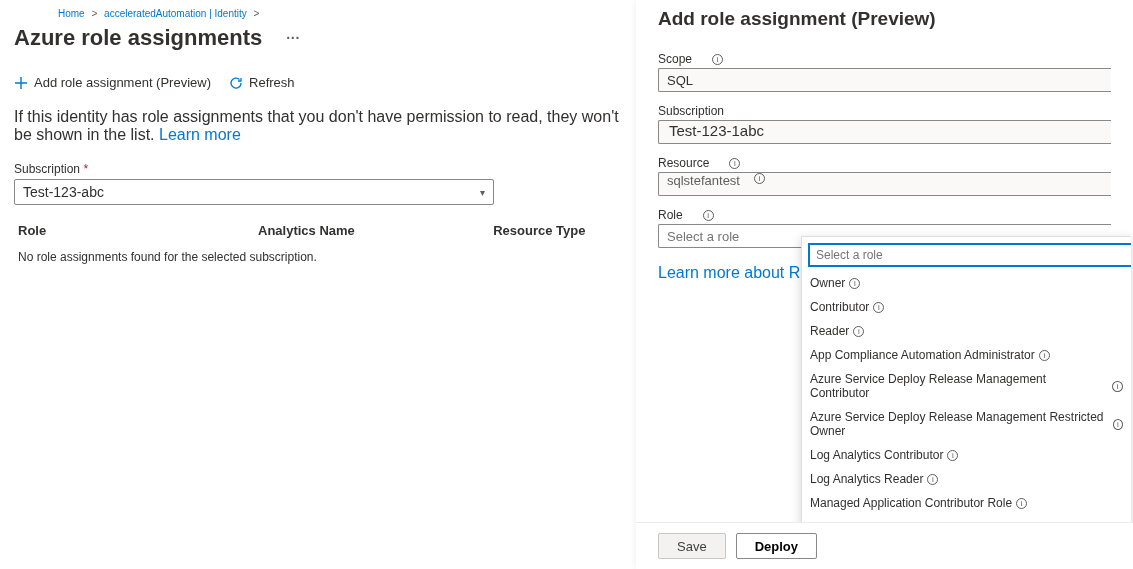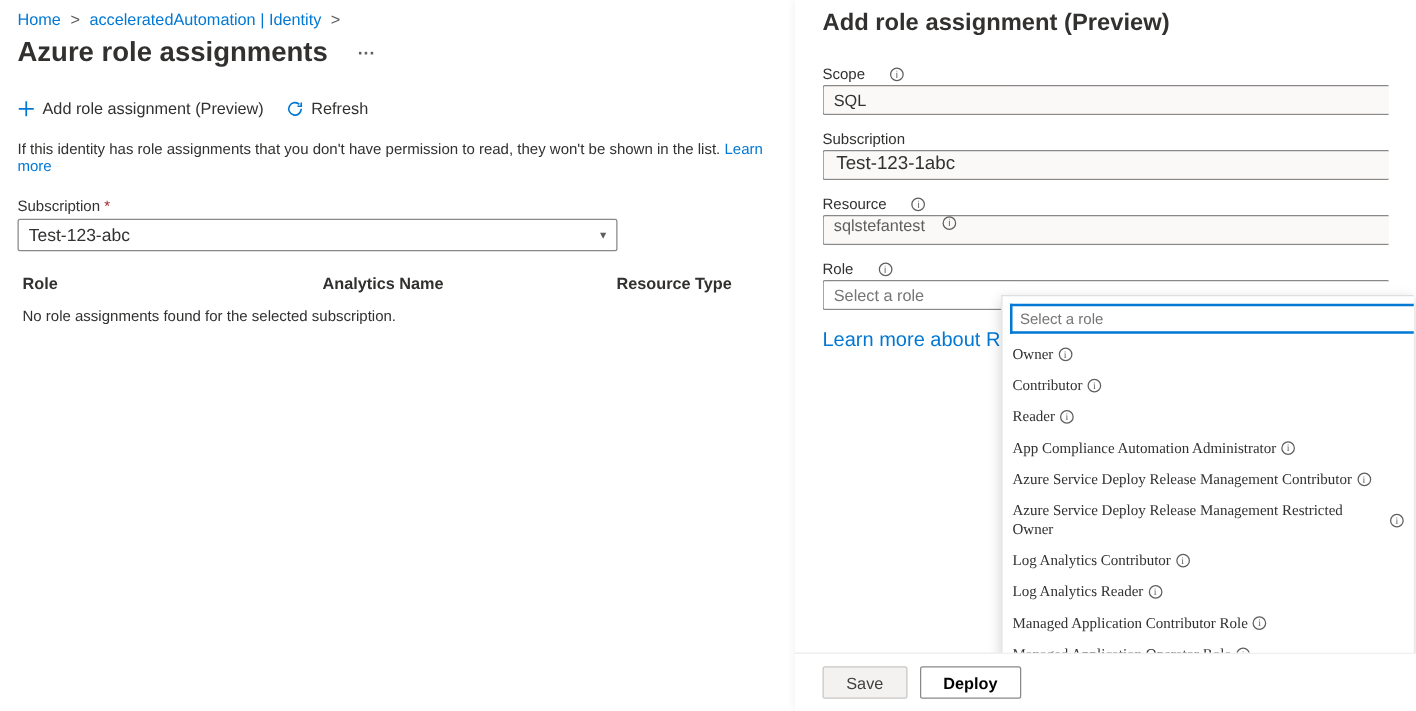--- a/index.html
+++ b/index.html
@@ -11,40 +11,40 @@
     width: 1133px;
     height: 569px;
     overflow: hidden;
     display: flex;
   }
   .left-pane {
     width: 636px;
     padding: 8px 14px;
     flex: 0 0 636px;
   }
-  .breadcrumb { font-size: 13px; margin-bottom: 6px; }
+  .breadcrumb { font-size: 10px; margin-bottom: 6px; margin-left: 44px; }
   .breadcrumb a { color: #0078d4; text-decoration: none; cursor: pointer; }
   .breadcrumb .sep { color: #605e5c; margin: 0 4px; }
   .page-title {
     font-size: 22px;
     font-weight: 600;
     color: #323130;
     display: flex;
     align-items: center;
     gap: 24px;
     margin-bottom: 24px;
   }
   .page-title .ellipsis { font-size: 14px; color: #605e5c; cursor: pointer; }
   .toolbar { display: flex; align-items: center; gap: 18px; margin-bottom: 18px; }
   .toolbar-btn {
     display: flex; align-items: center; gap: 6px;
     color: #323130; cursor: pointer; font-size: 13px;
   }
   .toolbar-btn svg { stroke: #0078d4; }
-  .info-text { font-size: 12px; color: #323130; margin-bottom: 18px; }
+  .info-text { font-size: 16px; color: #323130; margin-bottom: 18px; }
   .info-text a { color: #0078d4; text-decoration: none; cursor: pointer; }
   .field-label { font-size: 12px; color: #323130; margin-bottom: 3px; display: block; }
   .req { color: #a4262c; }
   .select-box {
     border: 1px solid #8a8886;
     border-radius: 2px;
     height: 26px;
     display: flex;
     align-items: center;
     padding: 0 8px;
@@ -115,21 +115,20 @@
     font-family: inherit;
   }
   .dropdown-pop ul { list-style: none; }
   .dropdown-pop li {
     padding: 5px 8px;
     cursor: pointer;
     display: flex;
     align-items: center;
     gap: 4px;
     color: #323130;
-    font-family: Liberation Serif, serif;
   }
   .panel-footer {
     border-top: 1px solid #edebe9;
     padding: 10px 22px;
     display: flex;
     gap: 10px;
   }
   .btn {
     height: 26px;
     padding: 0 18px;

